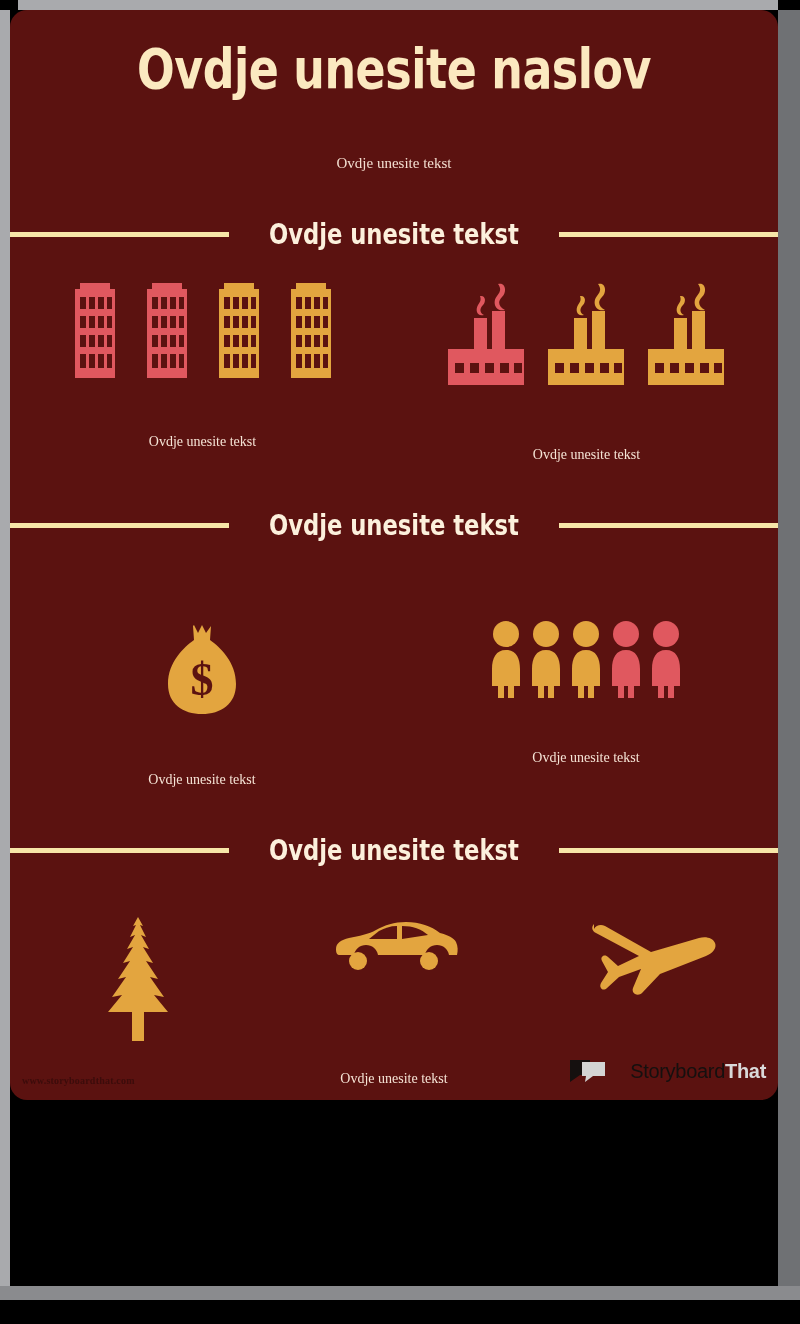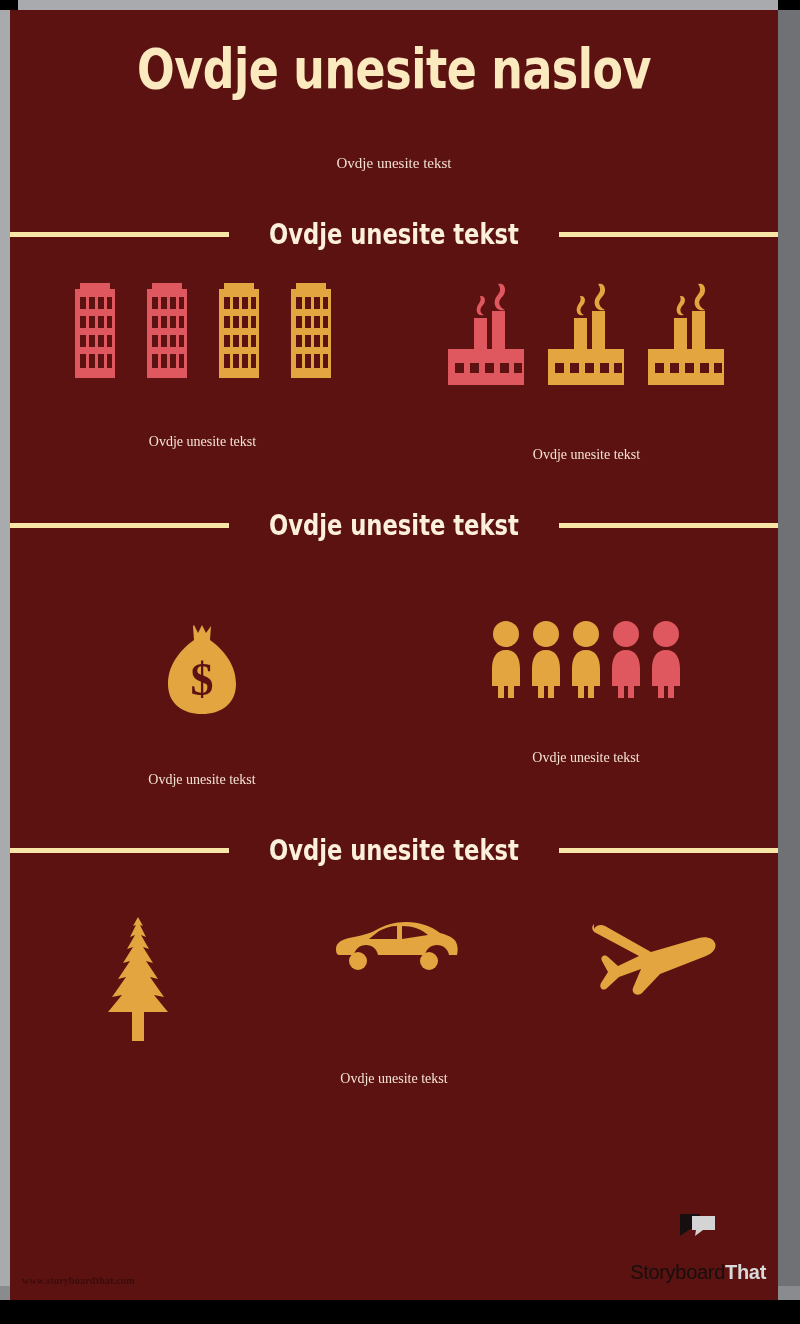--- a/index.html
+++ b/index.html
@@ -41,23 +41,24 @@
   }
   .frame-bottom-black {
     position: absolute; left: 0; bottom: 0; width: 800px; height: 24px;
     background: #000000;
   }
 
   
   #poster {
     position: absolute;
     left: 10px; top: 10px;
-    width: 768px; height: 1290px;
+    width: 768px; height: 1090px;
     background: #5b1210;
     overflow: hidden;
+    border-radius: 17px;
   }
 
   
   .title {
     margin-top: 30px;
     text-align: center;
     color: #fbe9c0;
     font-family: "Liberation Sans Narrow", "DejaVu Sans Condensed", "Liberation Sans", sans-serif;
     font-weight: bold;
     font-size: 56px;
@@ -150,21 +151,20 @@
     font-size: 10px;
     letter-spacing: 0.2px;
     text-align: center;
   }
   .logo {
     position: absolute;
     right: 12px; bottom: 16px;
     display: flex;
     align-items: center;
     gap: 23px;
-    flex-direction: column;
   }
   .logo-text {
     font-family: "Liberation Sans", sans-serif;
     font-size: 20px;
     letter-spacing: -0.3px;
   }
   .logo-text .s1 { color: #15100f; font-weight: normal; }
   .logo-text .s2 { color: #d9d9d9; font-weight: bold; }
 </style>
 </head>

